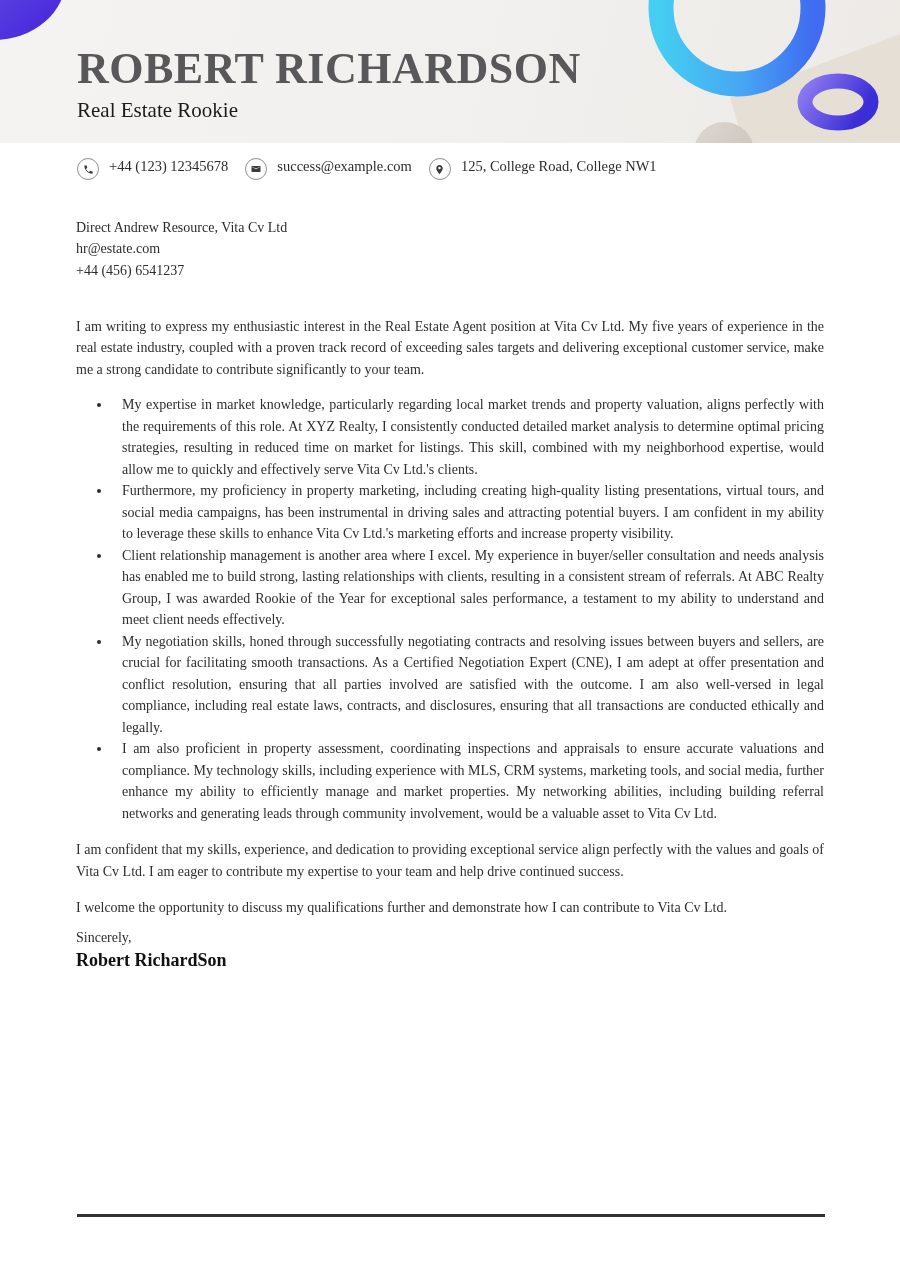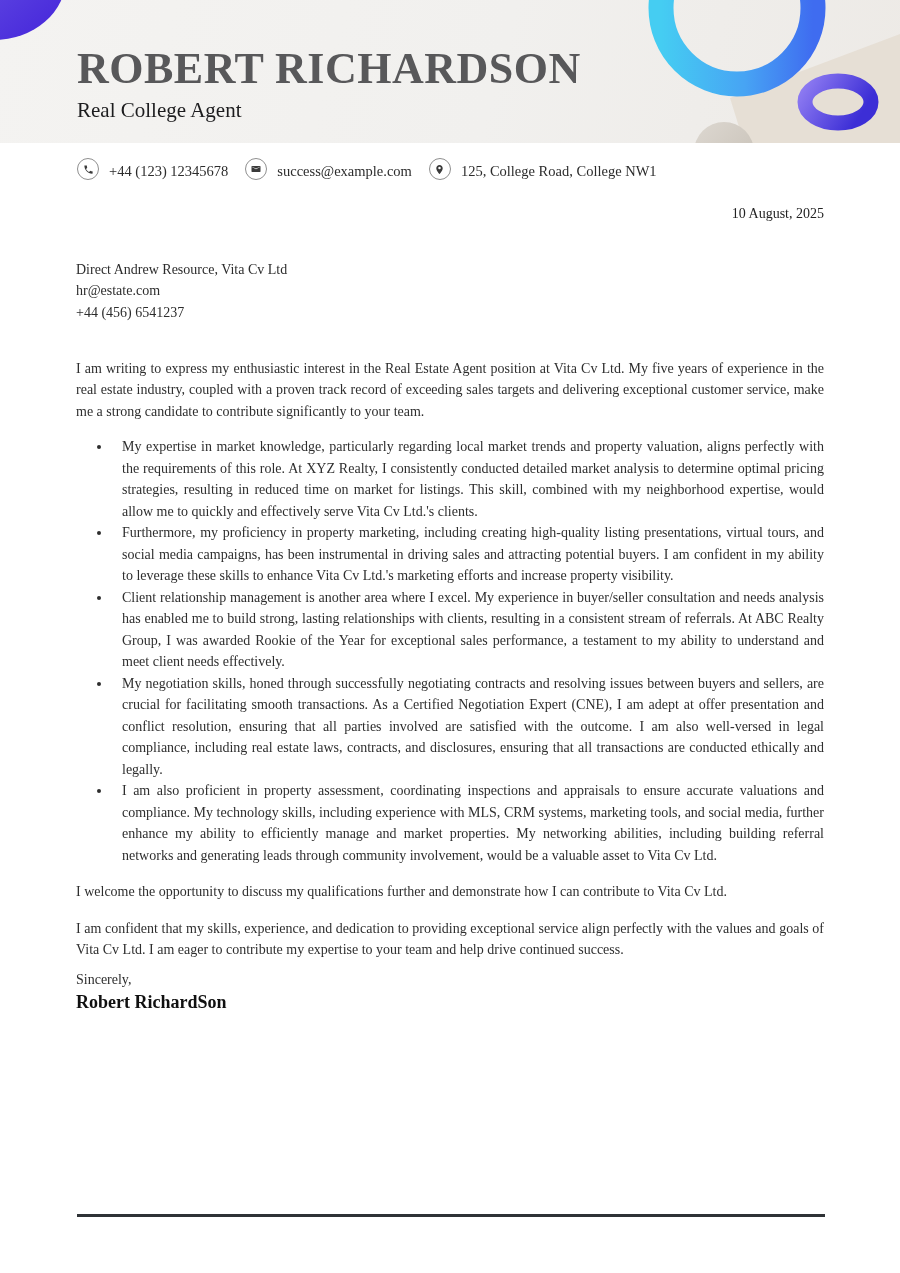--- a/index.html
+++ b/index.html
@@ -20,21 +20,21 @@
   .name {
     font-size:44px; font-weight:bold; color:#58585a; line-height:1.05;
     letter-spacing:0.5px; white-space:nowrap;
   }
   .role { font-size:21px; font-weight:400; color:#1c1c1e; margin-top:6px; }
 
   
   .contact-bar {
     display:flex; align-items:center; padding:15px 76px 0 77px;
   }
-  .contact-item { display:flex; align-items:flex-end; margin-right:17px; }
+  .contact-item { display:flex; align-items:flex-start; margin-right:17px; }
   .icon-circle {
     width:22px; height:22px; border:1.5px solid #8f8f8f; border-radius:50%;
     display:flex; align-items:center; justify-content:center; flex:0 0 auto;
     background:#fff;
   }
   .icon-circle svg { display:block; }
   .contact-label { font-size:14.5px; color:#2c2c2c; margin-left:10px; white-space:nowrap; }
 
   
   .date-row { padding:26px 76px 0; text-align:right; font-size:14px; color:#222; }
@@ -88,21 +88,21 @@
       <circle cx="724" cy="152" r="30" fill="url(#gradTan)"></circle>
 
       <circle cx="737" cy="8" r="76" fill="none" stroke="url(#gradBlue)" stroke-width="25"></circle>
 
       <ellipse cx="838" cy="102" rx="33" ry="21" fill="none" stroke="url(#gradPurple)" stroke-width="15"></ellipse>
 
       <ellipse cx="-6" cy="-22" rx="72" ry="62" fill="url(#gradIndigo)"></ellipse>
     </svg>
     <div class="header-text">
       <div class="name">ROBERT RICHARDSON</div>
-      <div class="role">Real College Agent</div>
+      <div class="role">Real Estate Rookie</div>
     </div>
   </div>
 
   <div class="contact-bar">
     <div class="contact-item">
       <span class="icon-circle">
         <svg width="11" height="11" viewBox="0 0 24 24" fill="#3a3a3a">
             <path d="M6.6 10.8c1.4 2.8 3.8 5.1 6.6 6.6l2.2-2.2c.3-.3.7-.4 1-.2 1.1.4 2.3.6 3.6.6.6 0 1 .4 1 1V20c0 .6-.4 1-1 1C10.6 21 3 13.4 3 4c0-.6.4-1 1-1h3.5c.6 0 1 .4 1 1 0 1.2.2 2.4.6 3.6.1.3 0 .7-.2 1l-2.3 2.2z"></path>
           </svg>
       </span>
@@ -119,41 +119,40 @@
     <div class="contact-item">
       <span class="icon-circle">
         <svg width="11" height="11" viewBox="0 0 24 24" fill="#3a3a3a">
             <path d="M12 2C8.1 2 5 5.1 5 9c0 5.2 7 13 7 13s7-7.8 7-13c0-3.9-3.1-7-7-7zm0 9.5A2.5 2.5 0 1 1 12 6a2.5 2.5 0 0 1 0 5.5z"></path>
           </svg>
       </span>
       <span class="contact-label">125, College Road, College NW1</span>
     </div>
   </div>
 
-  <div class="date-row">10 August, 2025</div>
 
   <div class="recipient">
     <div class="recipient-line">Direct Andrew Resource, Vita Cv Ltd</div>
     <div class="recipient-line">hr@estate.com</div>
     <div class="recipient-line">+44 (456) 6541237</div>
   </div>
 
   <div class="body">
     <p class="intro">I am writing to express my enthusiastic interest in the Real Estate Agent position at Vita Cv Ltd. My five years of experience in the real estate industry, coupled with a proven track record of exceeding sales targets and delivering exceptional customer service, make me a strong candidate to contribute significantly to your team.</p>
 
     <ul class="bullet-list">
       <li>My expertise in market knowledge, particularly regarding local market trends and property valuation, aligns perfectly with the requirements of this role. At XYZ Realty, I consistently conducted detailed market analysis to determine optimal pricing strategies, resulting in reduced time on market for listings. This skill, combined with my neighborhood expertise, would allow me to quickly and effectively serve Vita Cv Ltd.'s clients.</li>
       <li>Furthermore, my proficiency in property marketing, including creating high-quality listing presentations, virtual tours, and social media campaigns, has been instrumental in driving sales and attracting potential buyers. I am confident in my ability to leverage these skills to enhance Vita Cv Ltd.'s marketing efforts and increase property visibility.</li>
       <li>Client relationship management is another area where I excel. My experience in buyer/seller consultation and needs analysis has enabled me to build strong, lasting relationships with clients, resulting in a consistent stream of referrals. At ABC Realty Group, I was awarded Rookie of the Year for exceptional sales performance, a testament to my ability to understand and meet client needs effectively.</li>
       <li>My negotiation skills, honed through successfully negotiating contracts and resolving issues between buyers and sellers, are crucial for facilitating smooth transactions. As a Certified Negotiation Expert (CNE), I am adept at offer presentation and conflict resolution, ensuring that all parties involved are satisfied with the outcome. I am also well-versed in legal compliance, including real estate laws, contracts, and disclosures, ensuring that all transactions are conducted ethically and legally.</li>
       <li>I am also proficient in property assessment, coordinating inspections and appraisals to ensure accurate valuations and compliance. My technology skills, including experience with MLS, CRM systems, marketing tools, and social media, further enhance my ability to efficiently manage and market properties. My networking abilities, including building referral networks and generating leads through community involvement, would be a valuable asset to Vita Cv Ltd.</li>
     </ul>
 
+    <p class="closing-p">I am confident that my skills, experience, and dedication to providing exceptional service align perfectly with the values and goals of Vita Cv Ltd. I am eager to contribute my expertise to your team and help drive continued success.</p>
     <p class="closing-p">I welcome the opportunity to discuss my qualifications further and demonstrate how I can contribute to Vita Cv Ltd.</p>
-    <p class="closing-p">I am confident that my skills, experience, and dedication to providing exceptional service align perfectly with the values and goals of Vita Cv Ltd. I am eager to contribute my expertise to your team and help drive continued success.</p>
 
     <p class="signoff">Sincerely,</p>
     <p class="signature">Robert RichardSon</p>
   </div>
 
   <div class="footer-rule"></div>
 
 </div>
 
 </body></html>

